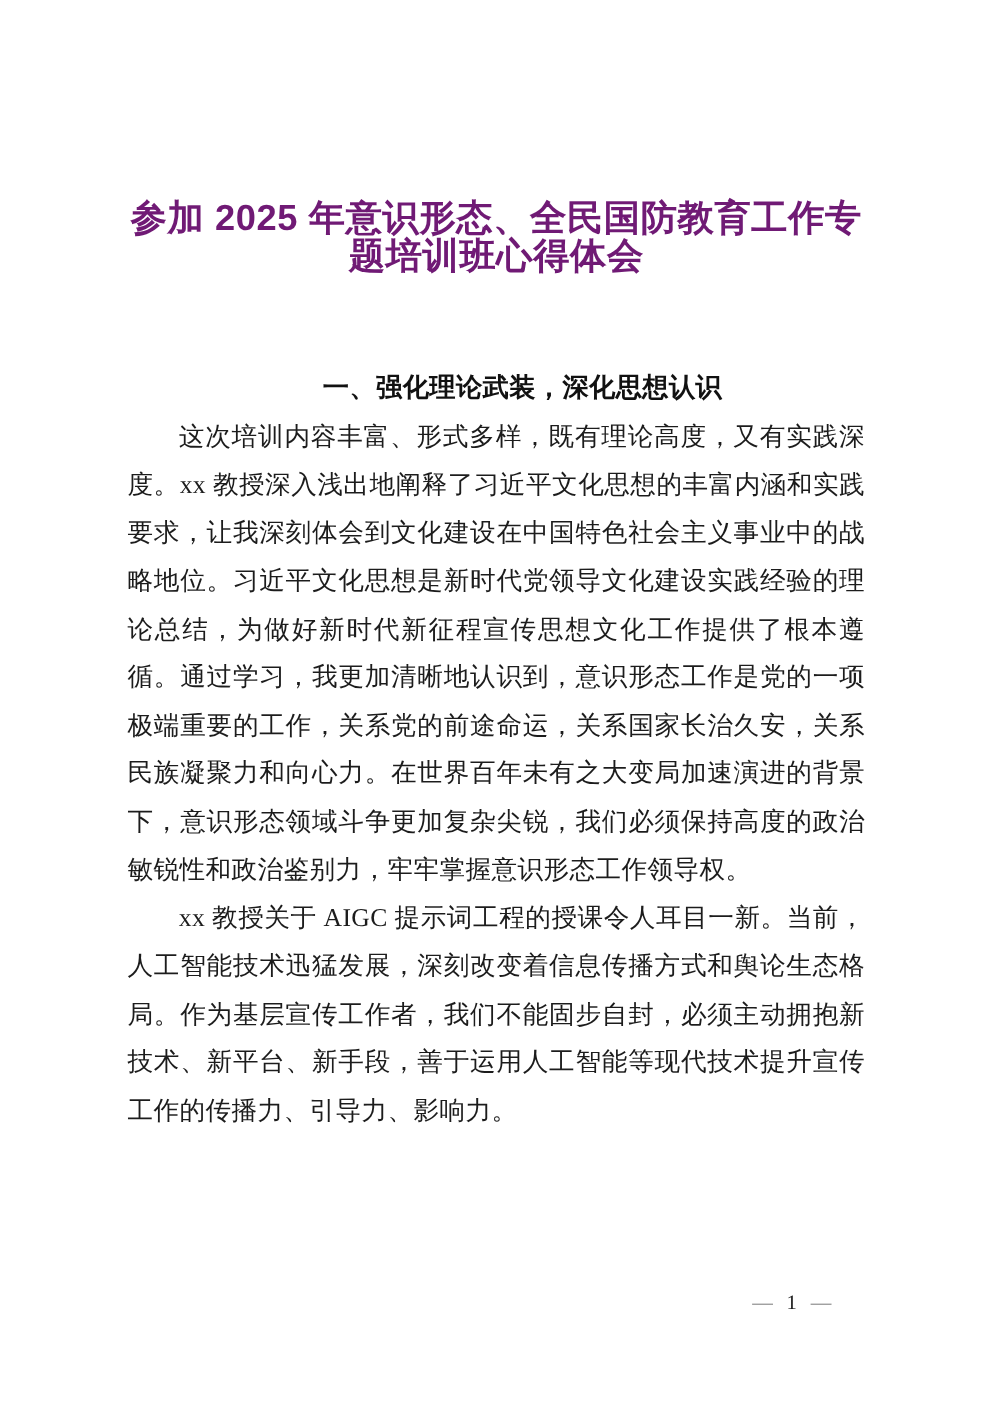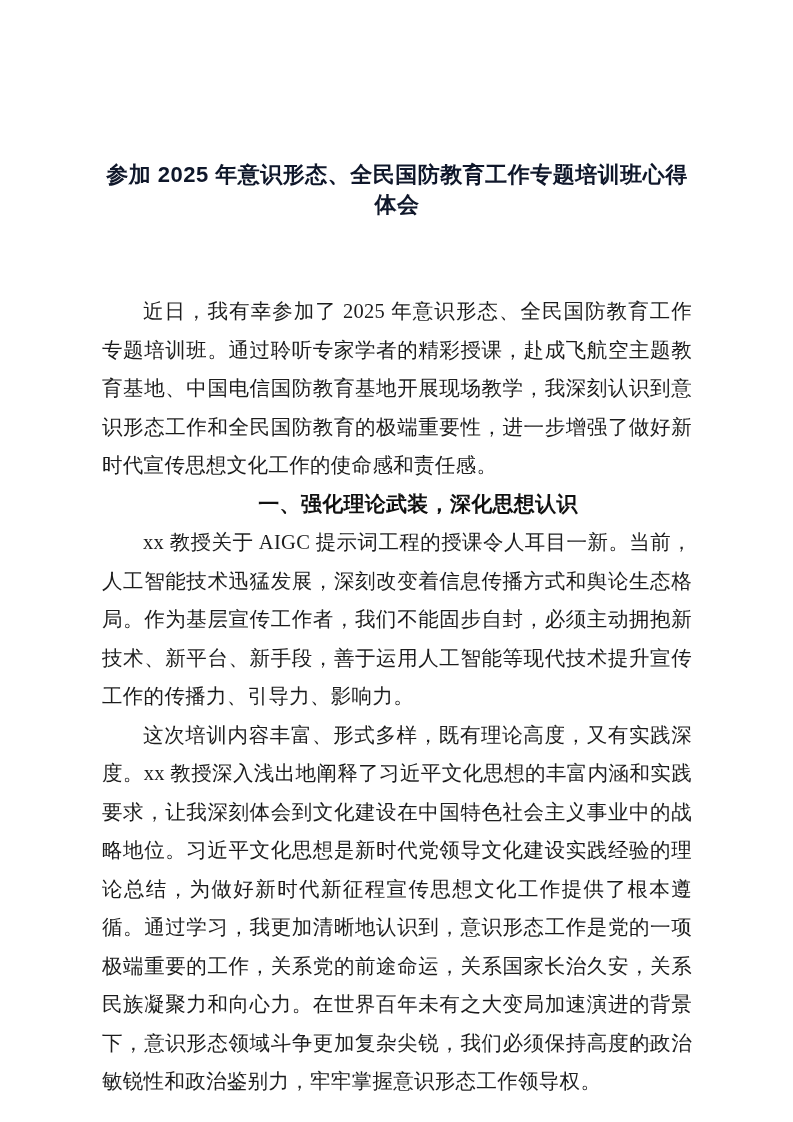--- a/index.html
+++ b/index.html
@@ -25,23 +25,23 @@
     left: 102px;
     top: 0;
     width: 590px;
   }
 
   .title {
     margin-top: 160px;
     text-align: center;
     font-family: "Liberation Sans", "DejaVu Sans", sans-serif;
     font-weight: bold;
-    font-size: 22px;
+    font-size: 29px;
     line-height: 30px;
-    color: #0f172a;
+    color: #701a75;
     letter-spacing: 0.5px;
   }
 
   .body-block {
     margin-top: 72px;
   }
 
   .para {
     font-size: 20.5px;
     line-height: 38.5px;
@@ -82,24 +82,23 @@
 </style>
 </head>
 <body>
 
 <div class="page">
   <div class="content">
 
     <h1 class="title">参加 2025 年意识形态、全民国防教育工作专题培训班心得体会</h1>
 
     <div class="body-block">
-      <p class="para">近日，我有幸参加了 2025 年意识形态、全民国防教育工作专题培训班。通过聆听专家学者的精彩授课，赴成飞航空主题教育基地、中国电信国防教育基地开展现场教学，我深刻认识到意识形态工作和全民国防教育的极端重要性，进一步增强了做好新时代宣传思想文化工作的使命感和责任感。</p>
       <p class="para heading">一、强化理论武装，深化思想认识</p>
+      <p class="para">这次培训内容丰富、形式多样，既有理论高度，又有实践深度。xx 教授深入浅出地阐释了习近平文化思想的丰富内涵和实践要求，让我深刻体会到文化建设在中国特色社会主义事业中的战略地位。习近平文化思想是新时代党领导文化建设实践经验的理论总结，为做好新时代新征程宣传思想文化工作提供了根本遵循。通过学习，我更加清晰地认识到，意识形态工作是党的一项极端重要的工作，关系党的前途命运，关系国家长治久安，关系民族凝聚力和向心力。在世界百年未有之大变局加速演进的背景下，意识形态领域斗争更加复杂尖锐，我们必须保持高度的政治敏锐性和政治鉴别力，牢牢掌握意识形态工作领导权。</p>
       <p class="para">xx 教授关于 AIGC 提示词工程的授课令人耳目一新。当前，人工智能技术迅猛发展，深刻改变着信息传播方式和舆论生态格局。作为基层宣传工作者，我们不能固步自封，必须主动拥抱新技术、新平台、新手段，善于运用人工智能等现代技术提升宣传工作的传播力、引导力、影响力。</p>
-      <p class="para">这次培训内容丰富、形式多样，既有理论高度，又有实践深度。xx 教授深入浅出地阐释了习近平文化思想的丰富内涵和实践要求，让我深刻体会到文化建设在中国特色社会主义事业中的战略地位。习近平文化思想是新时代党领导文化建设实践经验的理论总结，为做好新时代新征程宣传思想文化工作提供了根本遵循。通过学习，我更加清晰地认识到，意识形态工作是党的一项极端重要的工作，关系党的前途命运，关系国家长治久安，关系民族凝聚力和向心力。在世界百年未有之大变局加速演进的背景下，意识形态领域斗争更加复杂尖锐，我们必须保持高度的政治敏锐性和政治鉴别力，牢牢掌握意识形态工作领导权。</p>
     </div>
 
   </div>
 
   <div class="footer">
     <span class="dash">—</span><span class="pagenum">1</span><span class="dash">—</span>
   </div>
 </div>
 
 </body></html>

